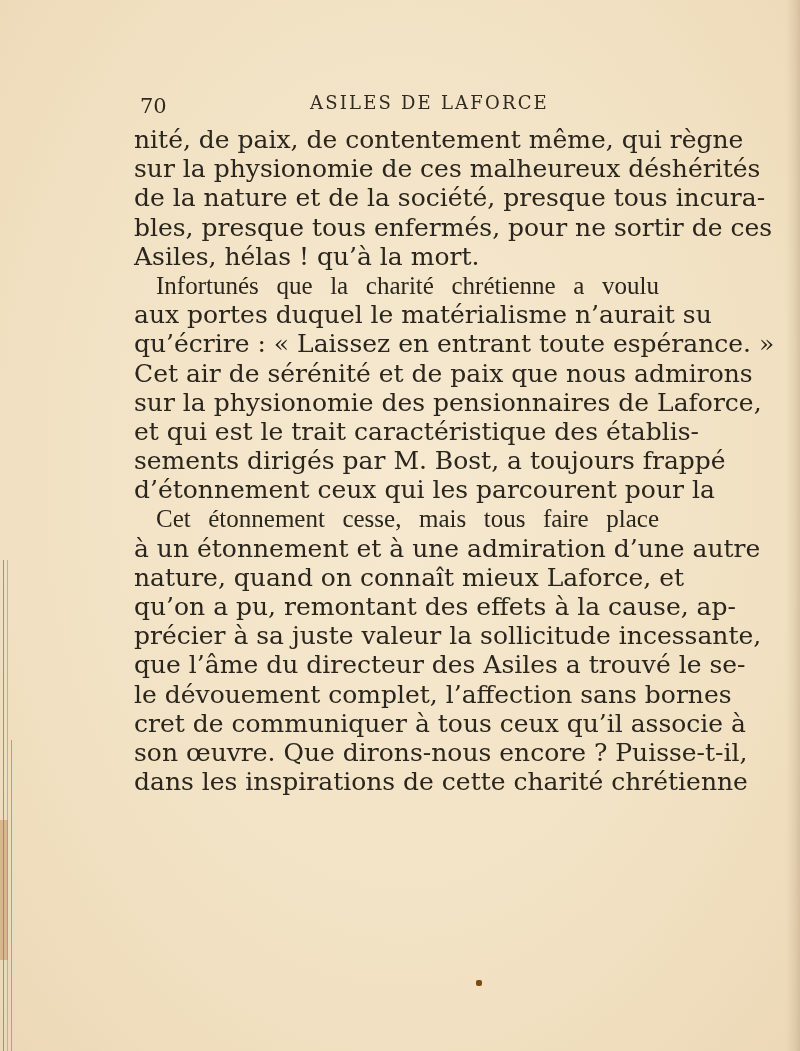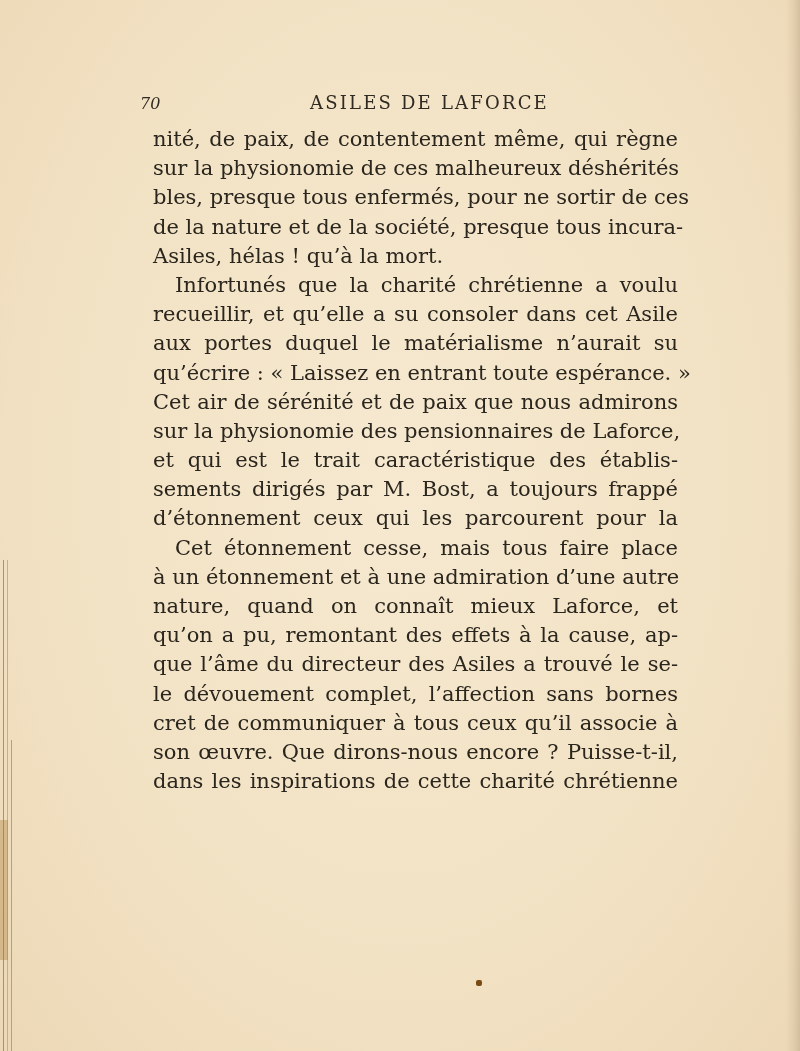--- a/index.html
+++ b/index.html
@@ -53,53 +53,53 @@
       left: 140px;
       top: 92px;
       width: 420px;
       height: 24px;
       color: #2f2a22;
     }
     .page-number {
       position: absolute;
       left: 0;
       top: 2px;
-      font-size: 16px;
+      font-size: 21px;
       letter-spacing: 0px;
-      font-style: italic;
     }
     .running-title {
       position: absolute;
       left: 170px;
       top: 0;
       font-size: 18px;
       letter-spacing: 2.2px;
     }
 
     .text-block {
       position: absolute;
-      left: 153px;
+      left: 134px;
       top: 125px;
       width: 525px;
       color: #2a251d;
-      font-size: 21px;
+      font-size: 25px;
       line-height: 29.2px;
     }
     .line {
       display: block;
       white-space: nowrap;
       text-align: justify;
       text-align-last: justify;
       height: 29.2px;
     }
     .line.last {
       text-align-last: left;
     }
     .line.indent {
       padding-left: 22px;
+      font-family: Liberation Serif, serif;
     }
     .speck {
       position: absolute;
       left: 476px;
       top: 980px;
       width: 6px;
       height: 6px;
       background: #7a4a12;
       border-radius: 2px;
     }
@@ -117,36 +117,36 @@
   </div>
 
   <div class="header">
     <span class="page-number">70</span>
     <span class="running-title">ASILES DE LAFORCE</span>
   </div>
 
   <div class="text-block">
     <span class="line">nité, de paix, de contentement même, qui règne</span>
     <span class="line">sur la physionomie de ces malheureux déshérités</span>
+    <span class="line">de la nature et de la société, presque tous incura-</span>
     <span class="line">bles, presque tous enfermés, pour ne sortir de ces</span>
-    <span class="line">de la nature et de la société, presque tous incura-</span>
     <span class="line last">Asiles, hélas ! qu’à la mort.</span>
     <span class="line indent">Infortunés que la charité chrétienne a voulu</span>
-    <span class="line">recueillir, et qu’elle a su consoler dans cet Asile</span>
     <span class="line">aux portes duquel le matérialisme n’aurait su</span>
     <span class="line">qu’écrire : « Laissez en entrant toute espérance. »</span>
     <span class="line">Cet air de sérénité et de paix que nous admirons</span>
     <span class="line">sur la physionomie des pensionnaires de Laforce,</span>
     <span class="line">et qui est le trait caractéristique des établis-</span>
     <span class="line">sements dirigés par M. Bost, a toujours frappé</span>
     <span class="line">d’étonnement ceux qui les parcourent pour la</span>
     <span class="line indent">Cet étonnement cesse, mais tous faire place</span>
     <span class="line">à un étonnement et à une admiration d’une autre</span>
     <span class="line">nature, quand on connaît mieux Laforce, et</span>
     <span class="line">qu’on a pu, remontant des effets à la cause, ap-</span>
+    <span class="line">précier à sa juste valeur la sollicitude incessante,</span>
     <span class="line">que l’âme du directeur des Asiles a trouvé le se-</span>
     <span class="line">le dévouement complet, l’affection sans bornes</span>
     <span class="line">cret de communiquer à tous ceux qu’il associe à</span>
     <span class="line">son œuvre. Que dirons-nous encore ? Puisse-t-il,</span>
     <span class="line">dans les inspirations de cette charité chrétienne</span>
   </div>
 
   <div class="speck"></div>
 </div>
 

